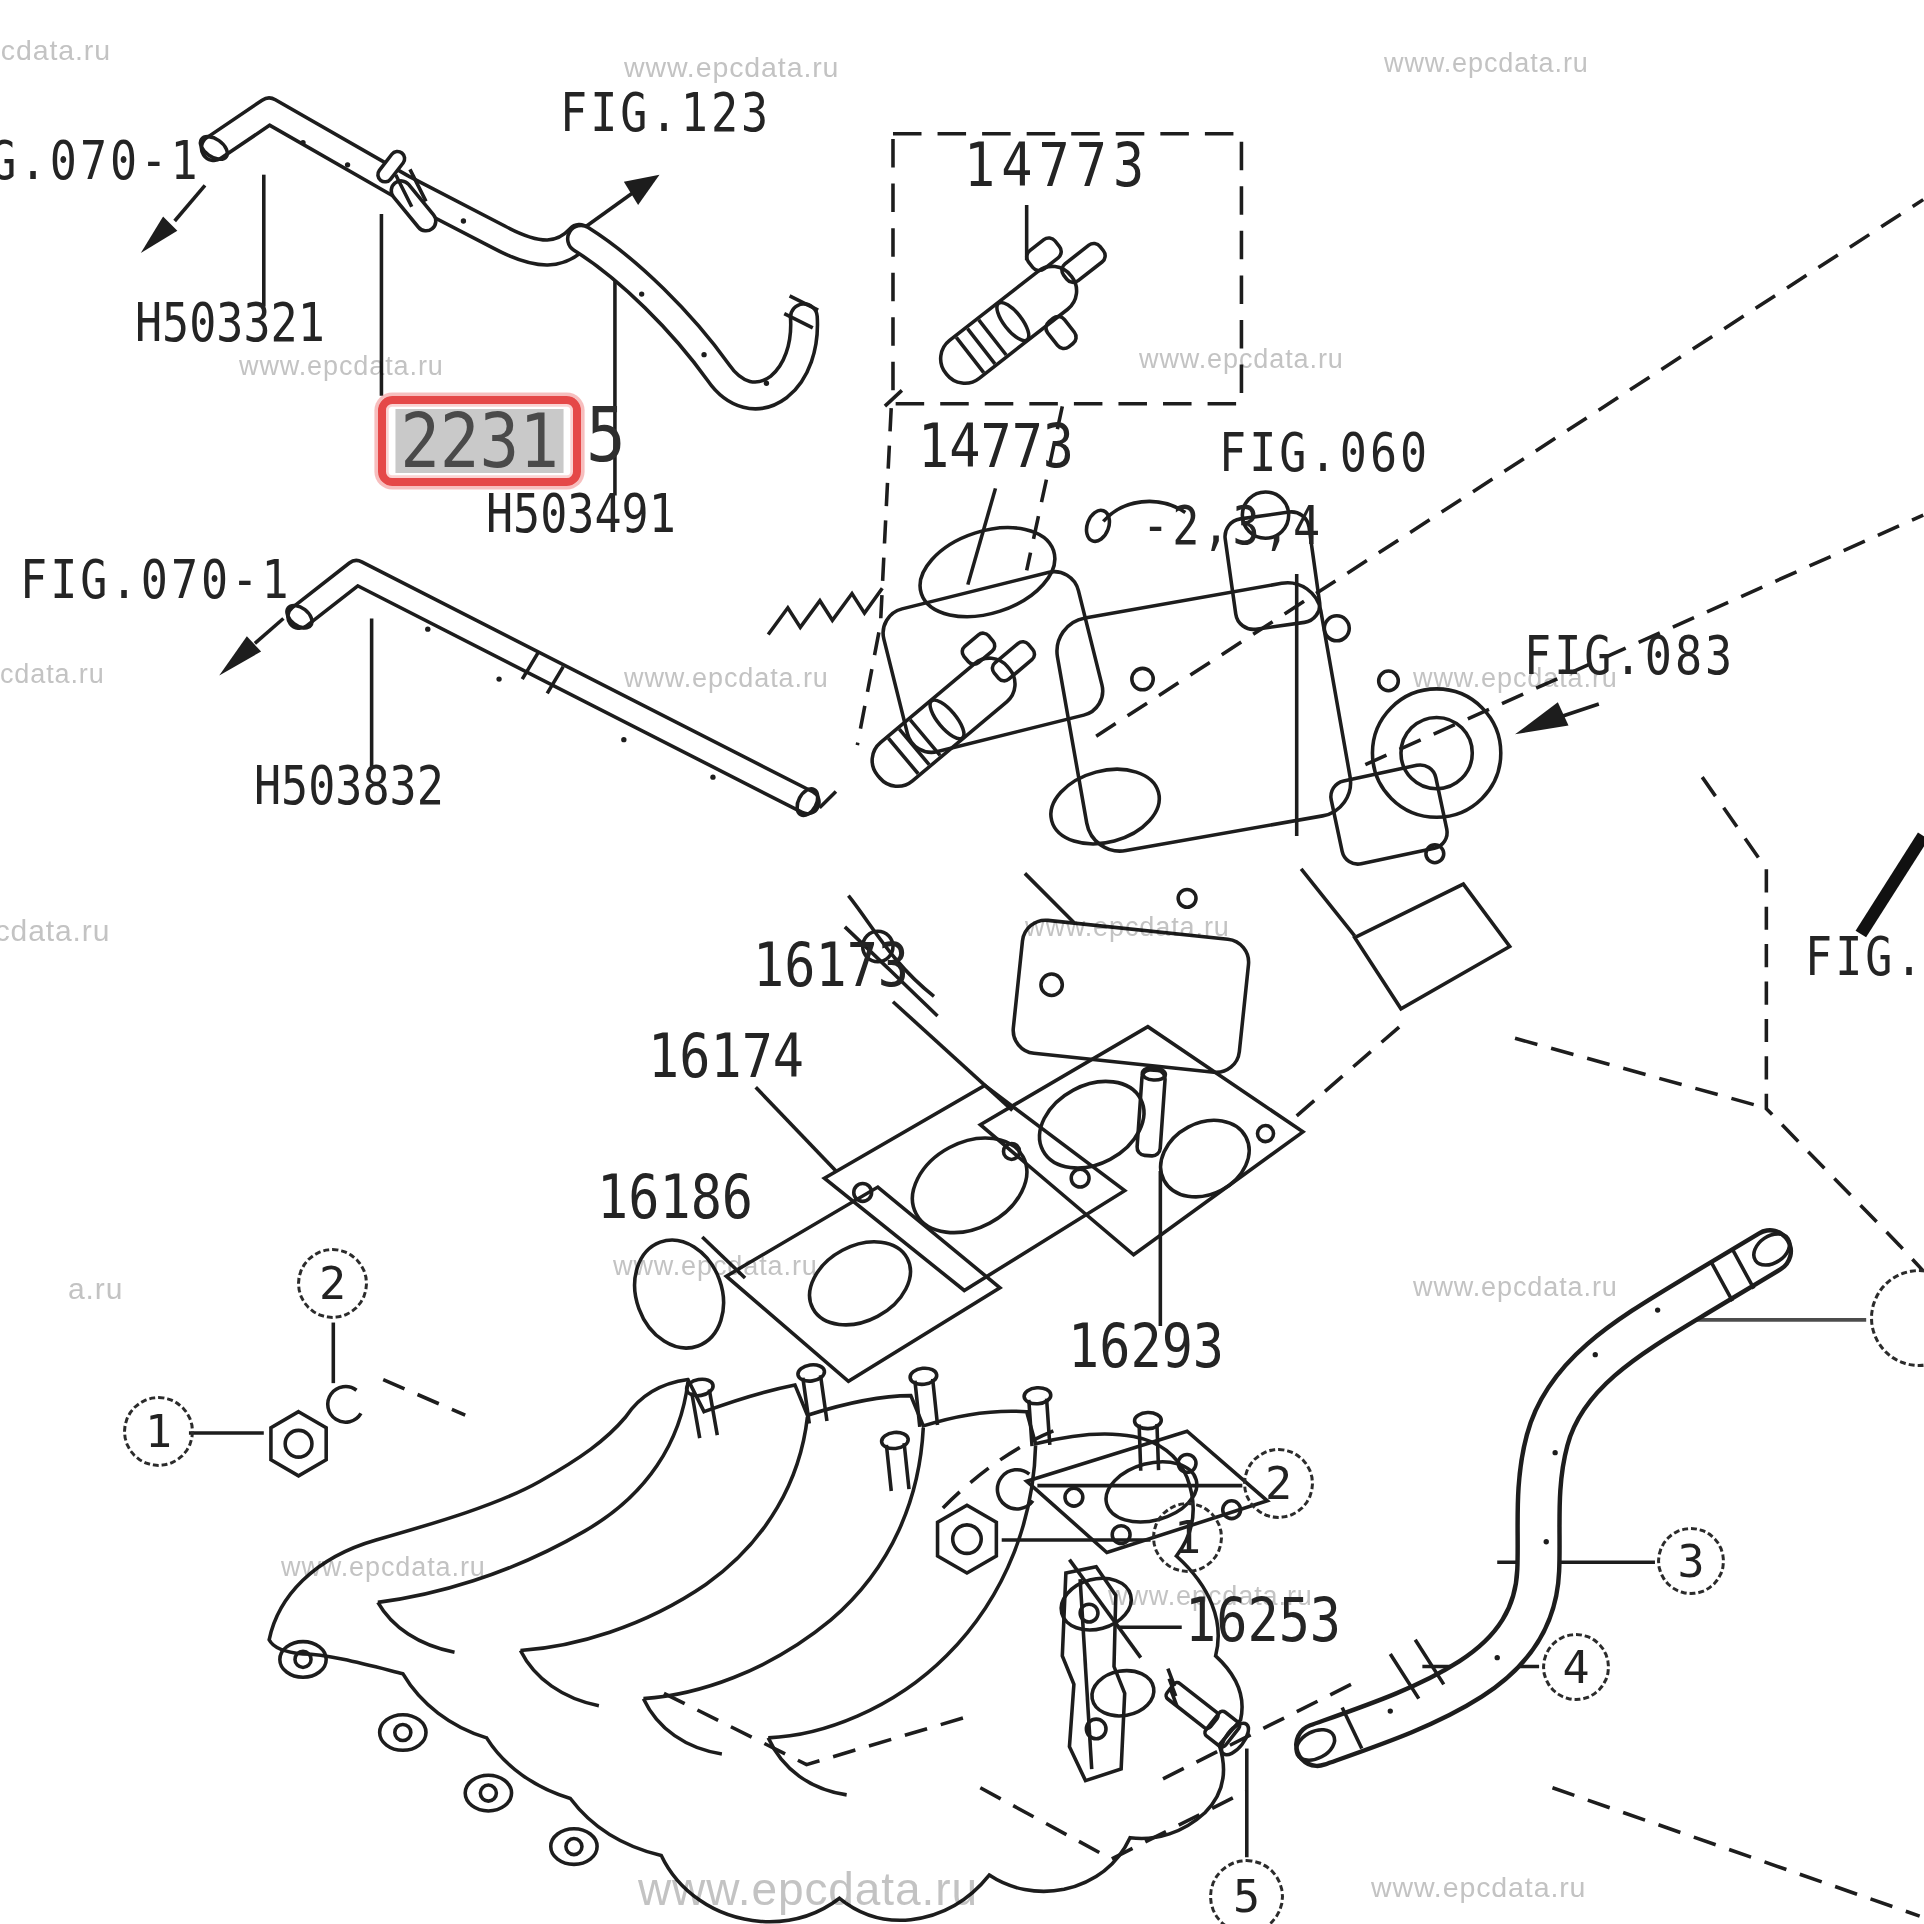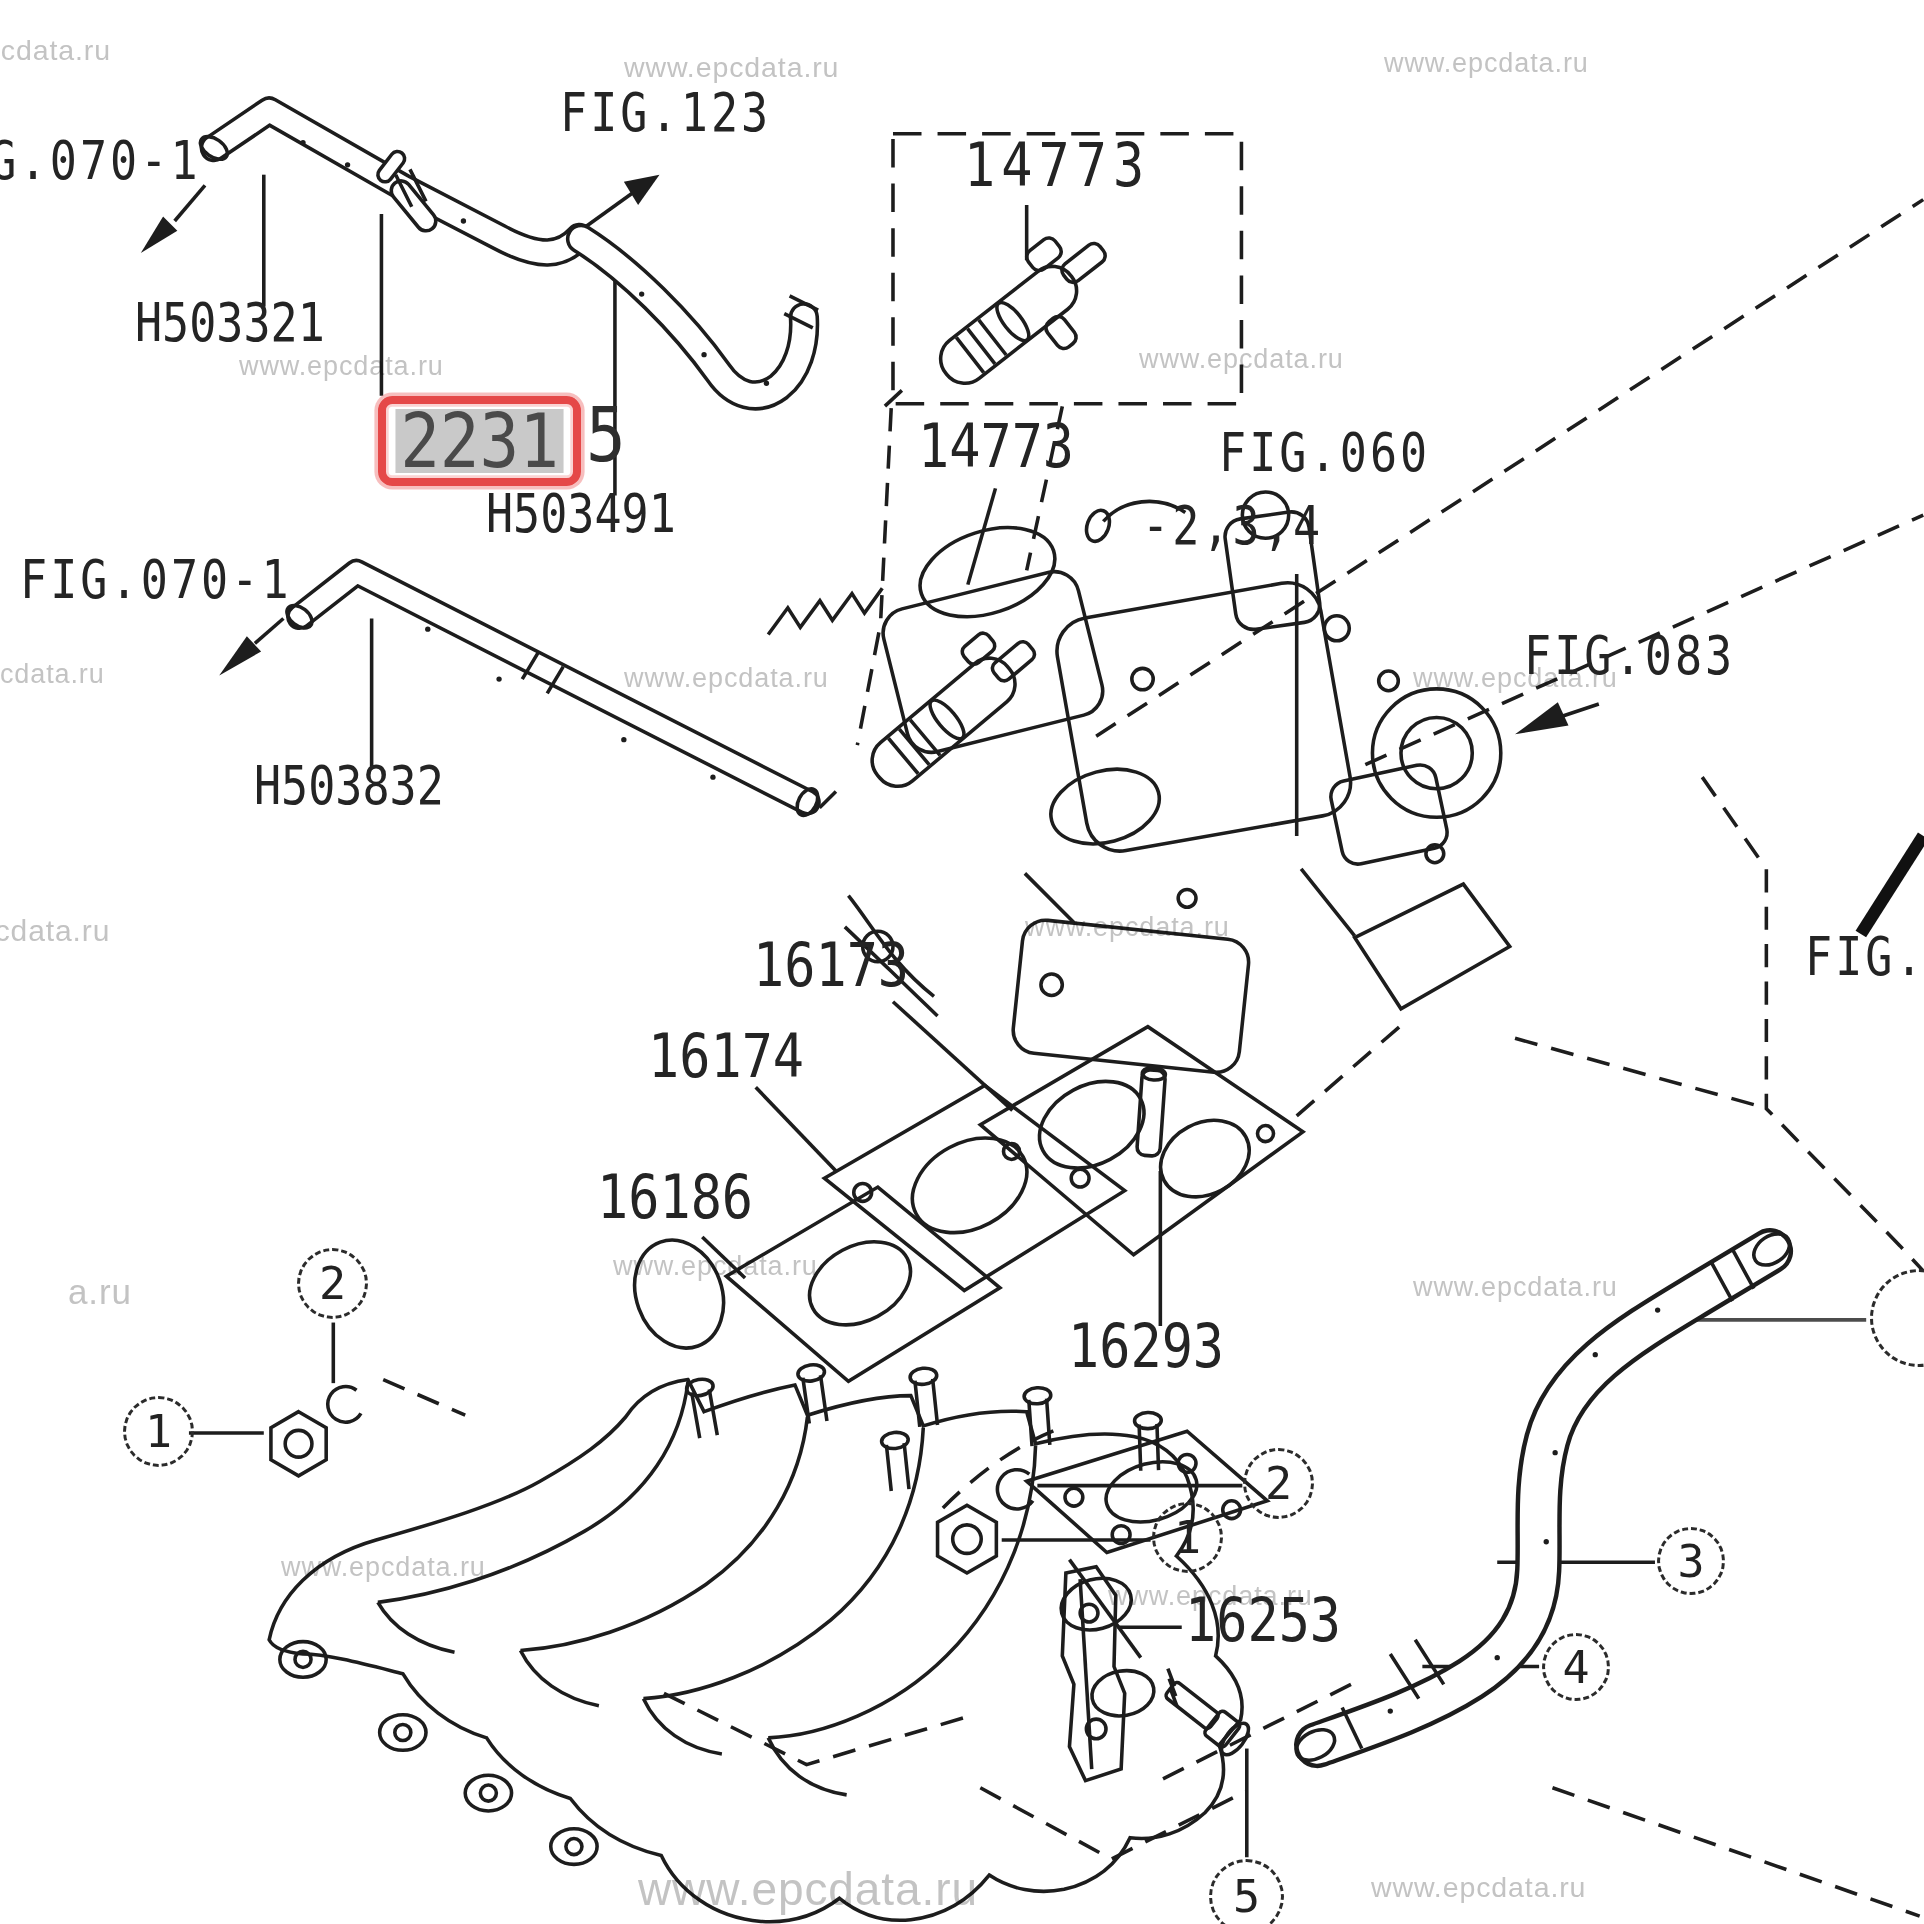--- a/index.html
+++ b/index.html
@@ -380,21 +380,21 @@
       <span class="wm" style="left: 624px; top: 53px; font-size: 28.5px;">www.epcdata.ru</span>
       <span class="wm" style="left: 1384px; top: 50px; font-size: 27px;">www.epcdata.ru</span>
       <span class="wm" style="left: 239px; top: 353px; font-size: 27px;">www.epcdata.ru</span>
       <span class="wm" style="left: 1139px; top: 346px; font-size: 27px;">www.epcdata.ru</span>
       <span class="wm" style="left: -16px; top: 661px; font-size: 27px;">pcdata.ru</span>
       <span class="wm" style="left: 624px; top: 665px; font-size: 27px;">www.epcdata.ru</span>
       <span class="wm" style="left: 1413px; top: 665px; font-size: 27px;">www.epcdata.ru</span>
       <span class="wm" style="left: -5.3px; top: 916px; font-size: 30px;">cdata.ru</span>
       <span class="wm" style="left: 1025px; top: 914px; font-size: 27px;">www.epcdata.ru</span>
       <span class="wm" style="left: 613px; top: 1253px; font-size: 27px;">www.epcdata.ru</span>
-      <span class="wm" style="left: 68px; top: 1274px; font-size: 35px;">a.ru</span>
+      <span class="wm" style="left: 68px; top: 1274px; font-size: 30px;">a.ru</span>
       <span class="wm" style="left: 1413px; top: 1274px; font-size: 27px;">www.epcdata.ru</span>
       <span class="wm" style="left: 281px; top: 1554px; font-size: 27px;">www.epcdata.ru</span>
       <span class="wm" style="left: 1108px; top: 1583px; font-size: 27px;">www.epcdata.ru</span>
       <span class="wm" style="left: 638px; top: 1866px; font-size: 46px;">www.epcdata.ru</span>
       <span class="wm" style="left: 1371px; top: 1873px; font-size: 28.5px;">www.epcdata.ru</span>
     </div>
 
 </div>
 
 

